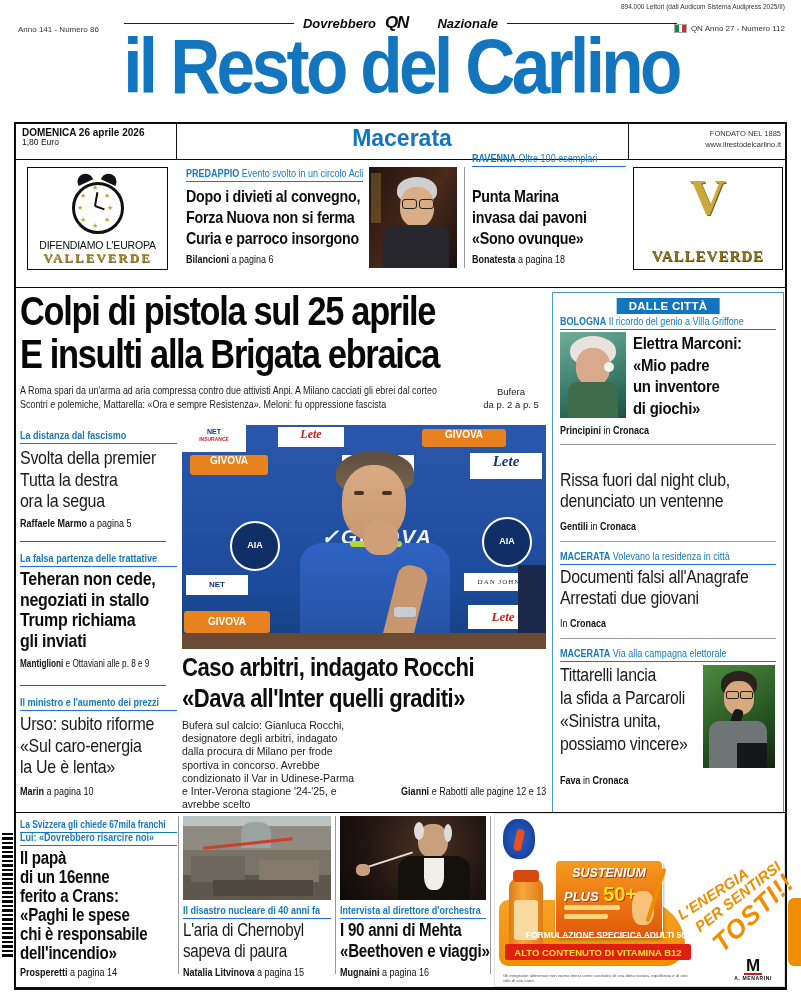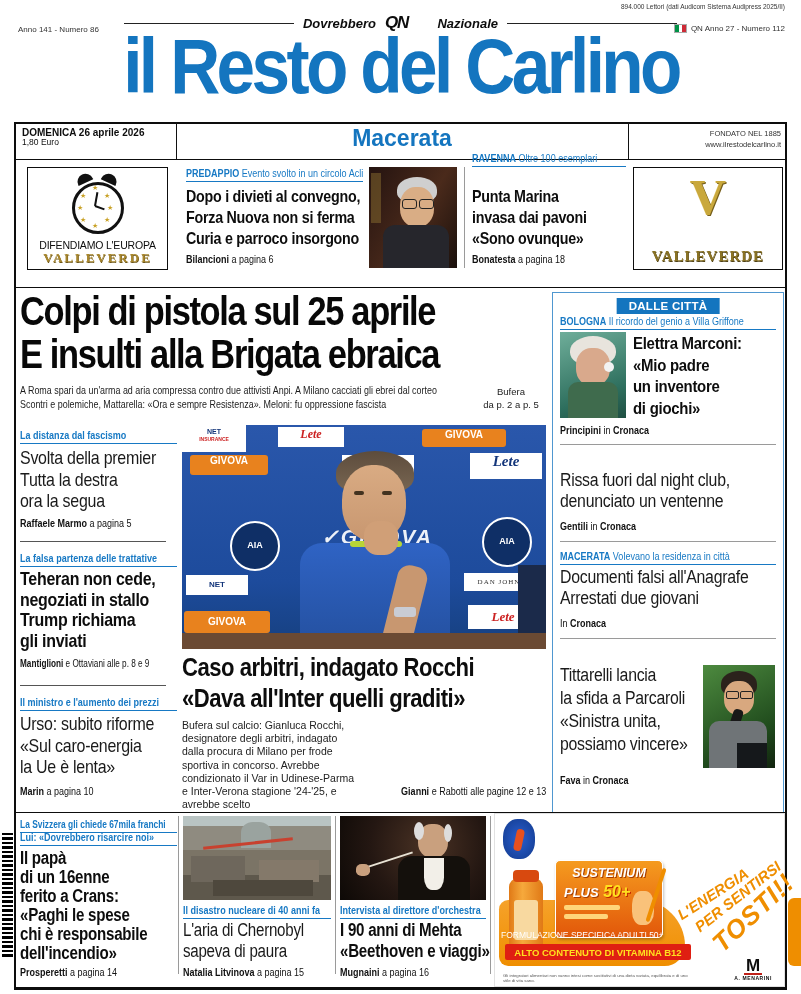--- a/index.html
+++ b/index.html
@@ -246,20 +246,23 @@
     <div class="k" style="left:7px;top:257px;width:216px;">
       <span class="cx"><b>MACERATA</b> <span>Volevano la residenza in città</span></span>
     </div>
     <div class="hl h18 med" style="left:7px;top:274px;transform:scaleX(.88);">Documenti falsi all'Anagrafe
 Arrestati due giovani</div>
     <div class="by" style="left:7px;top:325px;">
       <b></b><span>In</span> <b>Cronaca</b>
     </div>
     <div class="hline" style="left:7px;top:345px;width:216px;border-color:#9a9a9a;"></div>
 
+    <div class="k" style="left:7px;top:354px;width:216px;">
+      <span class="cx"><b>MACERATA</b> <span>Via alla campagna elettorale</span></span>
+    </div>
     <div class="hl h18 med" style="left:7px;top:371px;transform:scaleX(.88);font-size:18px;line-height:23px;">Tittarelli lancia
 la sfida a Parcaroli
 «Sinistra unita,
 possiamo vincere»</div>
     <div class="photo" style="left:150px;top:372px;width:72px;height:103px;background:linear-gradient(150deg,#4d8a3f,#1f4a1c 70%,#12240f);">
       <div class="p" style="left:18px;top:6px;width:36px;height:26px;background:#2b221c;border-radius:50% 50% 40% 40%;"></div>
       <div class="p" style="left:21px;top:16px;width:30px;height:34px;background:#d8a87f;border-radius:45%;"></div>
       <div class="p" style="left:23px;top:26px;width:11px;height:6px;border:1px solid #222;border-radius:2px;"></div>
       <div class="p" style="left:37px;top:26px;width:11px;height:6px;border:1px solid #222;border-radius:2px;"></div>
       <div class="p" style="left:28px;top:44px;width:10px;height:22px;background:#181818;border-radius:4px;transform:rotate(18deg);"></div>
@@ -328,28 +331,28 @@
     </div>
     <div class="p" style="left:4px;top:86px;width:186px;height:66px;background:linear-gradient(#f6a22a,#ef8e00);border-radius:18px 90px 40px 18px;"></div>
     <div class="p" style="left:14px;top:64px;width:34px;height:80px;background:linear-gradient(90deg,#e07916,#f6a93c 40%,#e07916);border-radius:9px 9px 6px 6px;">
       <div class="p" style="left:4px;top:-8px;width:26px;height:12px;background:#d8490f;border-radius:4px;"></div>
       <div class="p" style="left:5px;top:22px;width:24px;height:40px;background:#f8d9a0;border-radius:3px;"></div>
     </div>
     <div class="p" style="left:60px;top:46px;width:106px;height:76px;background:linear-gradient(#f59b1f,#e2570a);border:1.5px solid #fff;border-radius:5px;box-shadow:1px 2px 3px rgba(0,0,0,.25);">
       <div style="text-align:center;color:#fff;font-weight:700;font-style:italic;font-size:12.5px;margin-top:5px;text-shadow:1px 1px 0 #a33c00;">SUSTENIUM</div>
       <div style="margin-left:8px;margin-top:3px;">
         <span style="color:#fff;font-weight:700;font-style:italic;font-size:13px;text-shadow:1px 1px 0 #a33c00;">PLUS</span>
-        <span style="color:#ffe11e;font-weight:700;font-style:italic;font-size:16px;text-shadow:1px 1px 0 #c02a00;">50+</span>
+        <span style="color:#ffe11e;font-weight:700;font-size:20px;text-shadow:1px 1px 0 #c02a00;">50+</span>
       </div>
       <div class="p" style="left:8px;top:44px;width:56px;height:5px;background:#ffd57a;border-radius:2px;"></div>
       <div class="p" style="left:8px;top:53px;width:44px;height:5px;background:#ffd57a;border-radius:2px;"></div>
       <div class="p" style="right:8px;top:30px;width:22px;height:34px;background:#f9c27a;border-radius:40%;"></div>
       <div class="p" style="right:4px;top:6px;width:4px;height:56px;background:#ef8e00;transform:rotate(18deg);border-radius:2px;"></div>
     </div>
-    <div class="p" style="left:6px;top:116px;width:190px;text-align:left;color:#fff;font-size:8.5px;font-weight:400;">FORMULAZIONE SPECIFICA ADULTI 50+</div>
+    <div class="p" style="left:6px;top:116px;width:190px;text-align:right;color:#fff;font-size:8.5px;font-weight:700;">FORMULAZIONE SPECIFICA ADULTI 50+</div>
     <div class="p" style="left:10px;top:130px;width:186px;background:var(--adred);color:var(--adyellow);font-size:9.5px;font-weight:700;text-align:center;padding:2.5px 0;border-radius:2px;">ALTO CONTENUTO DI VITAMINA B12</div>
     <div class="p" style="left:8px;bottom:3px;width:190px;font-size:4.3px;color:#555;">Gli integratori alimentari non vanno intesi come sostitutivi di una dieta variata, equilibrata e di uno stile di vita sano.</div>
     <div class="p" style="right:12px;bottom:5px;text-align:center;">
       <div style="font-size:17px;font-weight:700;line-height:15px;border-bottom:2px solid #c0221a;display:inline-block;padding:0 2px;">M</div>
       <div style="font-size:5px;font-weight:700;letter-spacing:.6px;">A. MENARINI</div>
     </div>
   </div>
 
   <div class="abs" style="left:788px;top:898px;width:13px;height:68px;background:var(--adorange);border-radius:6px 0 0 6px;"></div>
 

